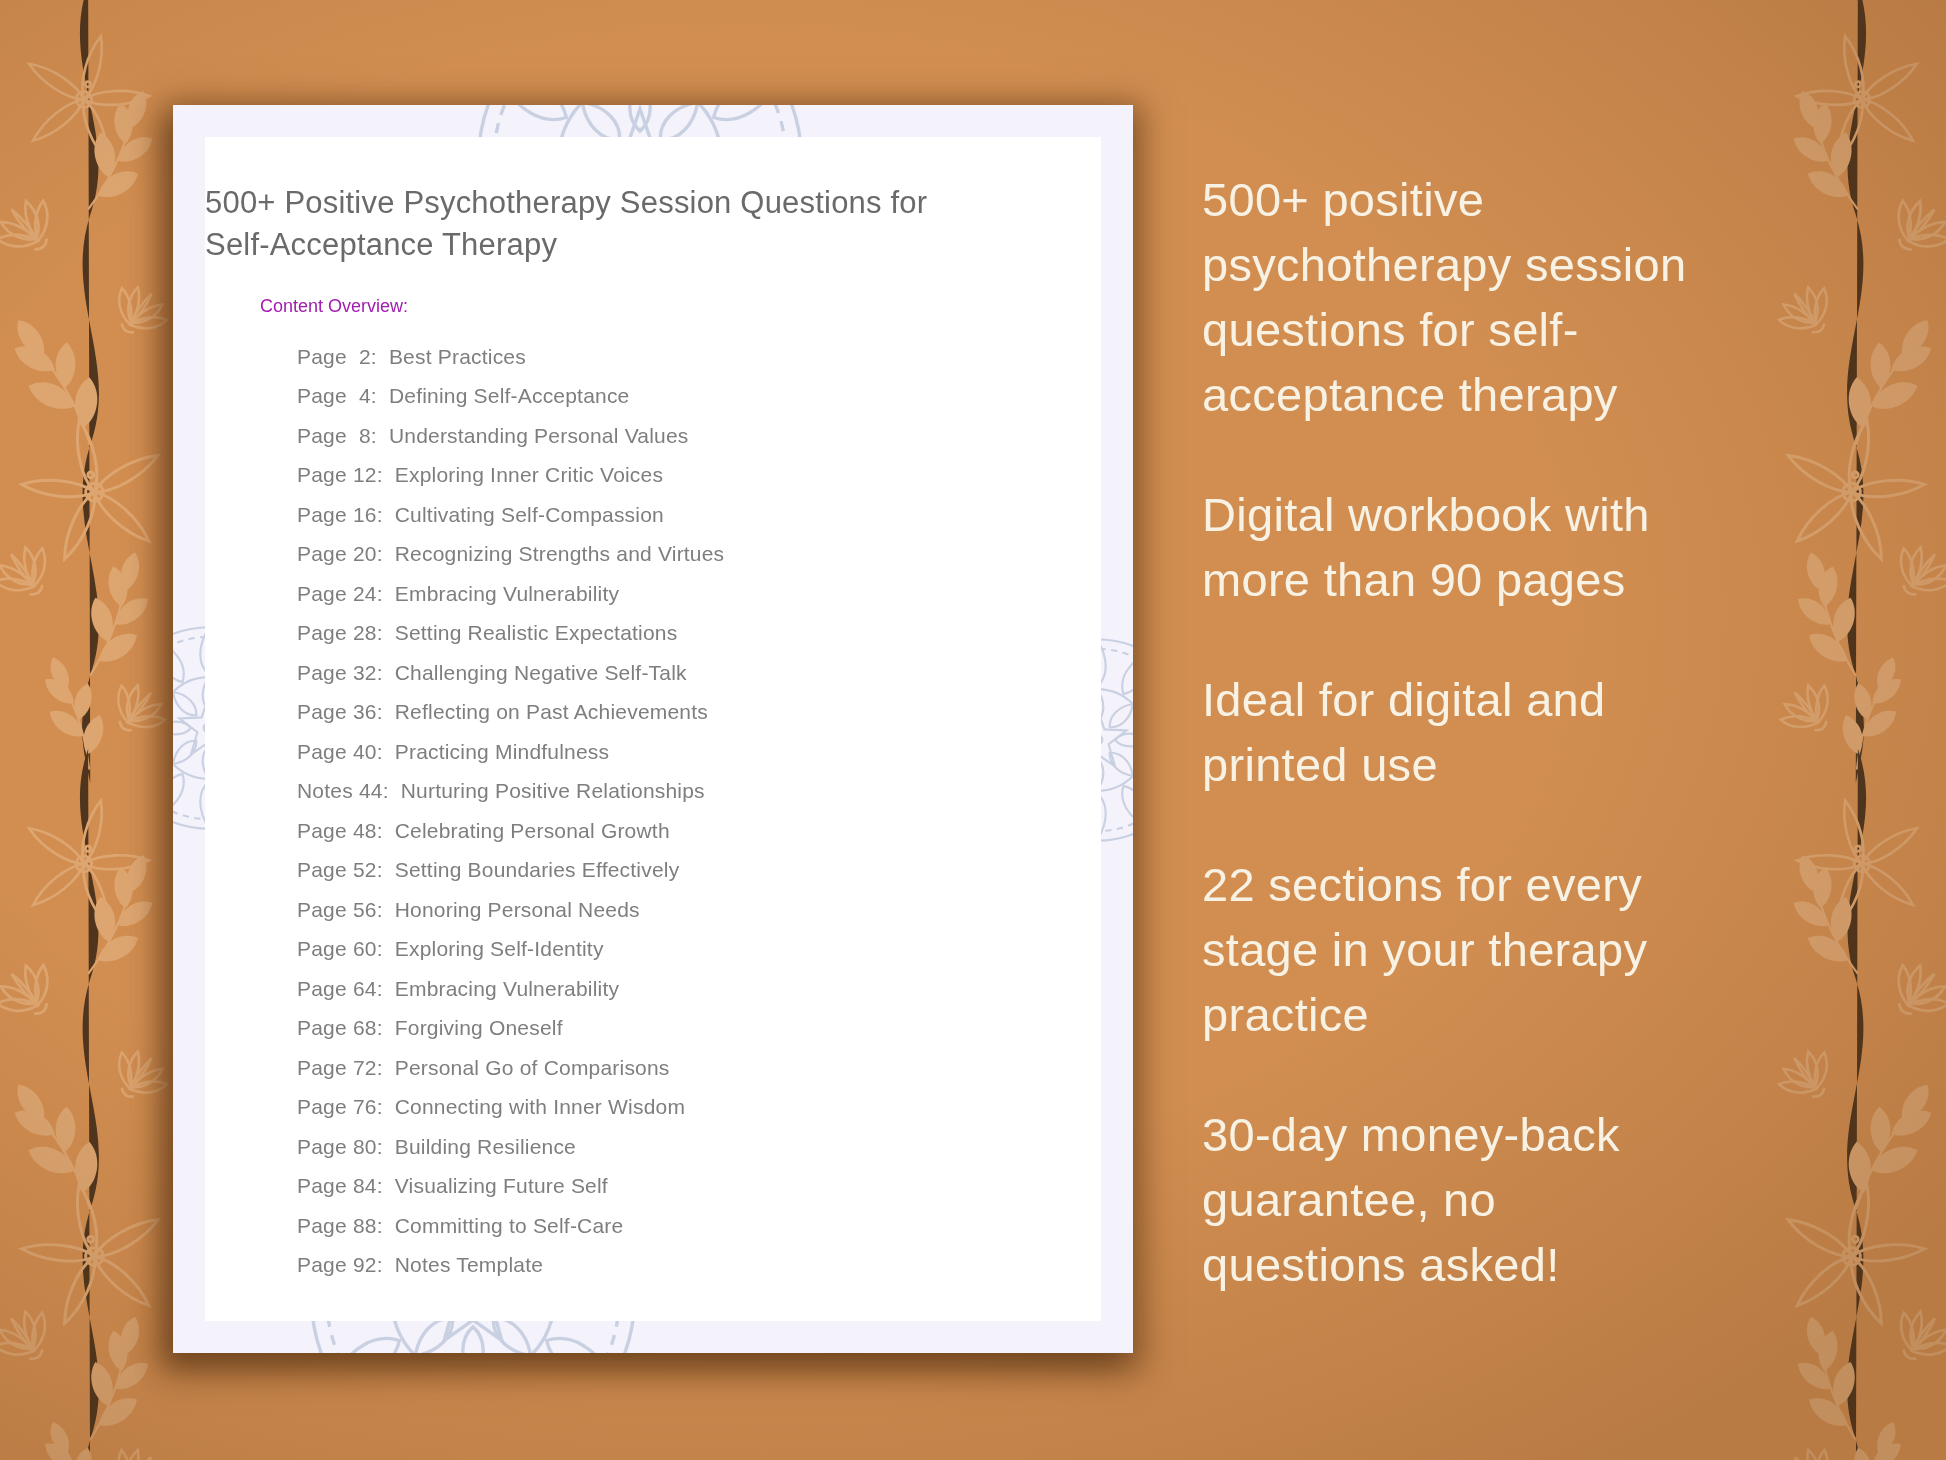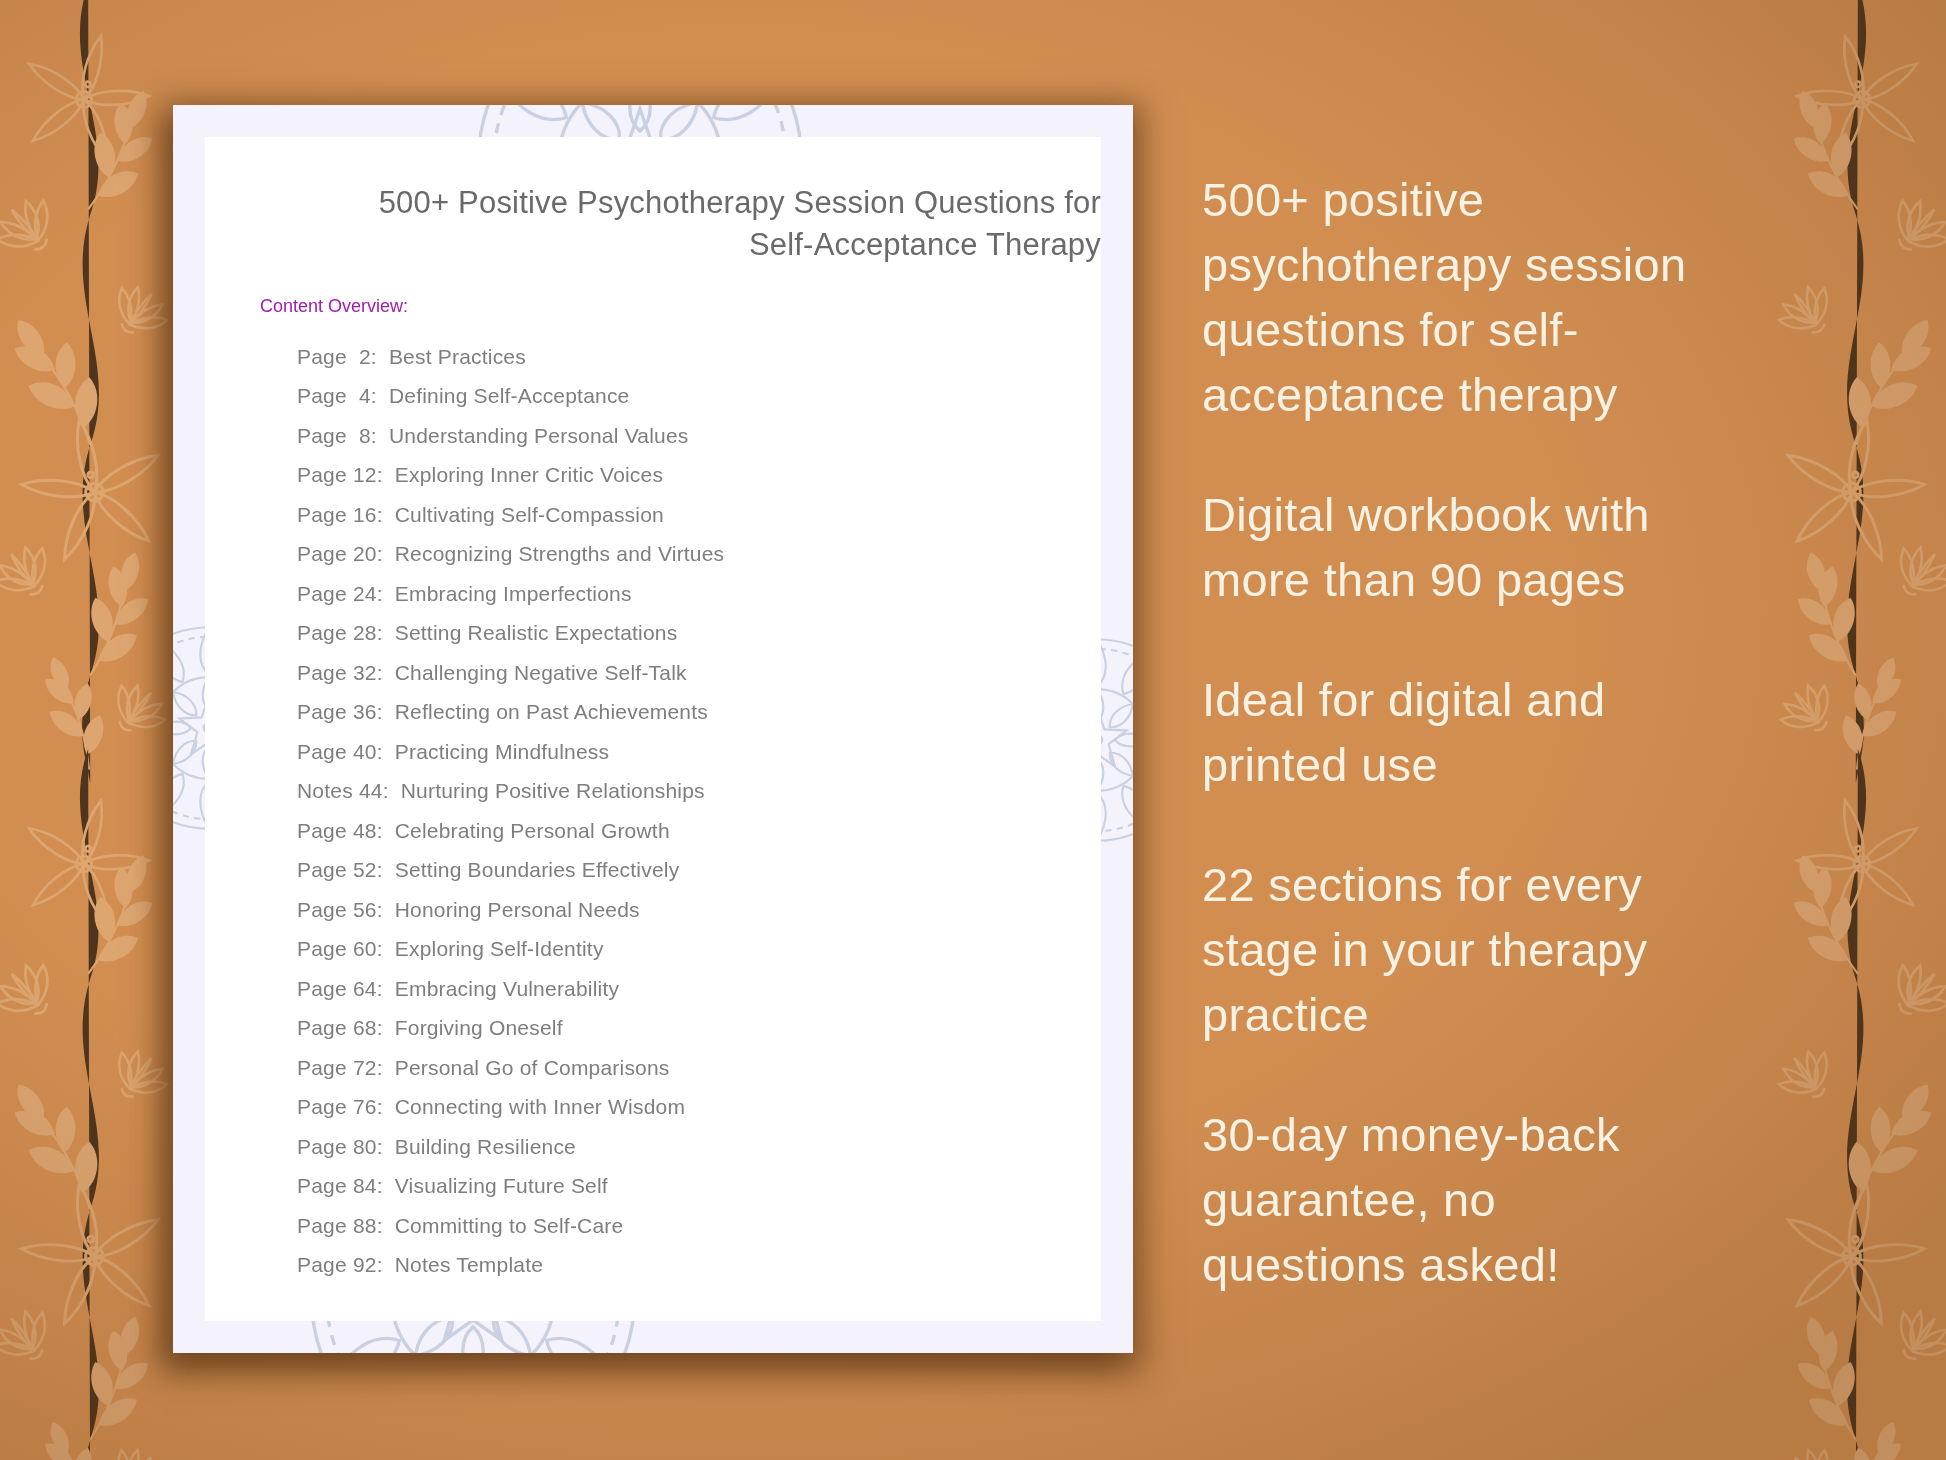--- a/index.html
+++ b/index.html
@@ -37,21 +37,21 @@
   .mandala{position:absolute;}
   .mandala.m-top{left:297px;top:-115px;width:340px;height:340px;}
   .mandala.m-bottom{left:130px;top:1023px;width:340px;height:340px;}
   .mandala.m-left{left:-70px;top:517px;width:212px;height:212px;}
   .mandala.m-right{left:818px;top:529px;width:212px;height:212px;}
   .page{
     position:absolute;left:32px;top:32px;width:896px;height:1184px;
     background:var(--page);z-index:2;
   }
   .doc-title{
-    position:absolute;left:0;right:0;top:45px;text-align:right;
+    position:absolute;left:0;right:0;top:45px;text-align:left;
     font-size:31px;line-height:42px;font-weight:400;letter-spacing:.2px;
     color:var(--title-text);
   }
   .overview{
     position:absolute;left:55px;top:154px;
     font-size:18px;line-height:30px;color:#a21caf;
   }
   .toc{position:absolute;left:84px;top:200px;}
   .toc-item{
     height:39.5px;display:flex;align-items:center;white-space:pre;
@@ -178,21 +178,21 @@
           <div class="toc-item">Page  4:  Defining Self-Acceptance</div>
 
           <div class="toc-item">Page  8:  Understanding Personal Values</div>
 
           <div class="toc-item">Page 12:  Exploring Inner Critic Voices</div>
 
           <div class="toc-item">Page 16:  Cultivating Self-Compassion</div>
 
           <div class="toc-item">Page 20:  Recognizing Strengths and Virtues</div>
 
-          <div class="toc-item">Page 24:  Embracing Imperfections</div>
+          <div class="toc-item">Page 24:  Embracing Vulnerability</div>
 
           <div class="toc-item">Page 28:  Setting Realistic Expectations</div>
 
           <div class="toc-item">Page 32:  Challenging Negative Self-Talk</div>
 
           <div class="toc-item">Page 36:  Reflecting on Past Achievements</div>
 
           <div class="toc-item">Page 40:  Practicing Mindfulness</div>
 
           <div class="toc-item">Notes 44:  Nurturing Positive Relationships</div>

